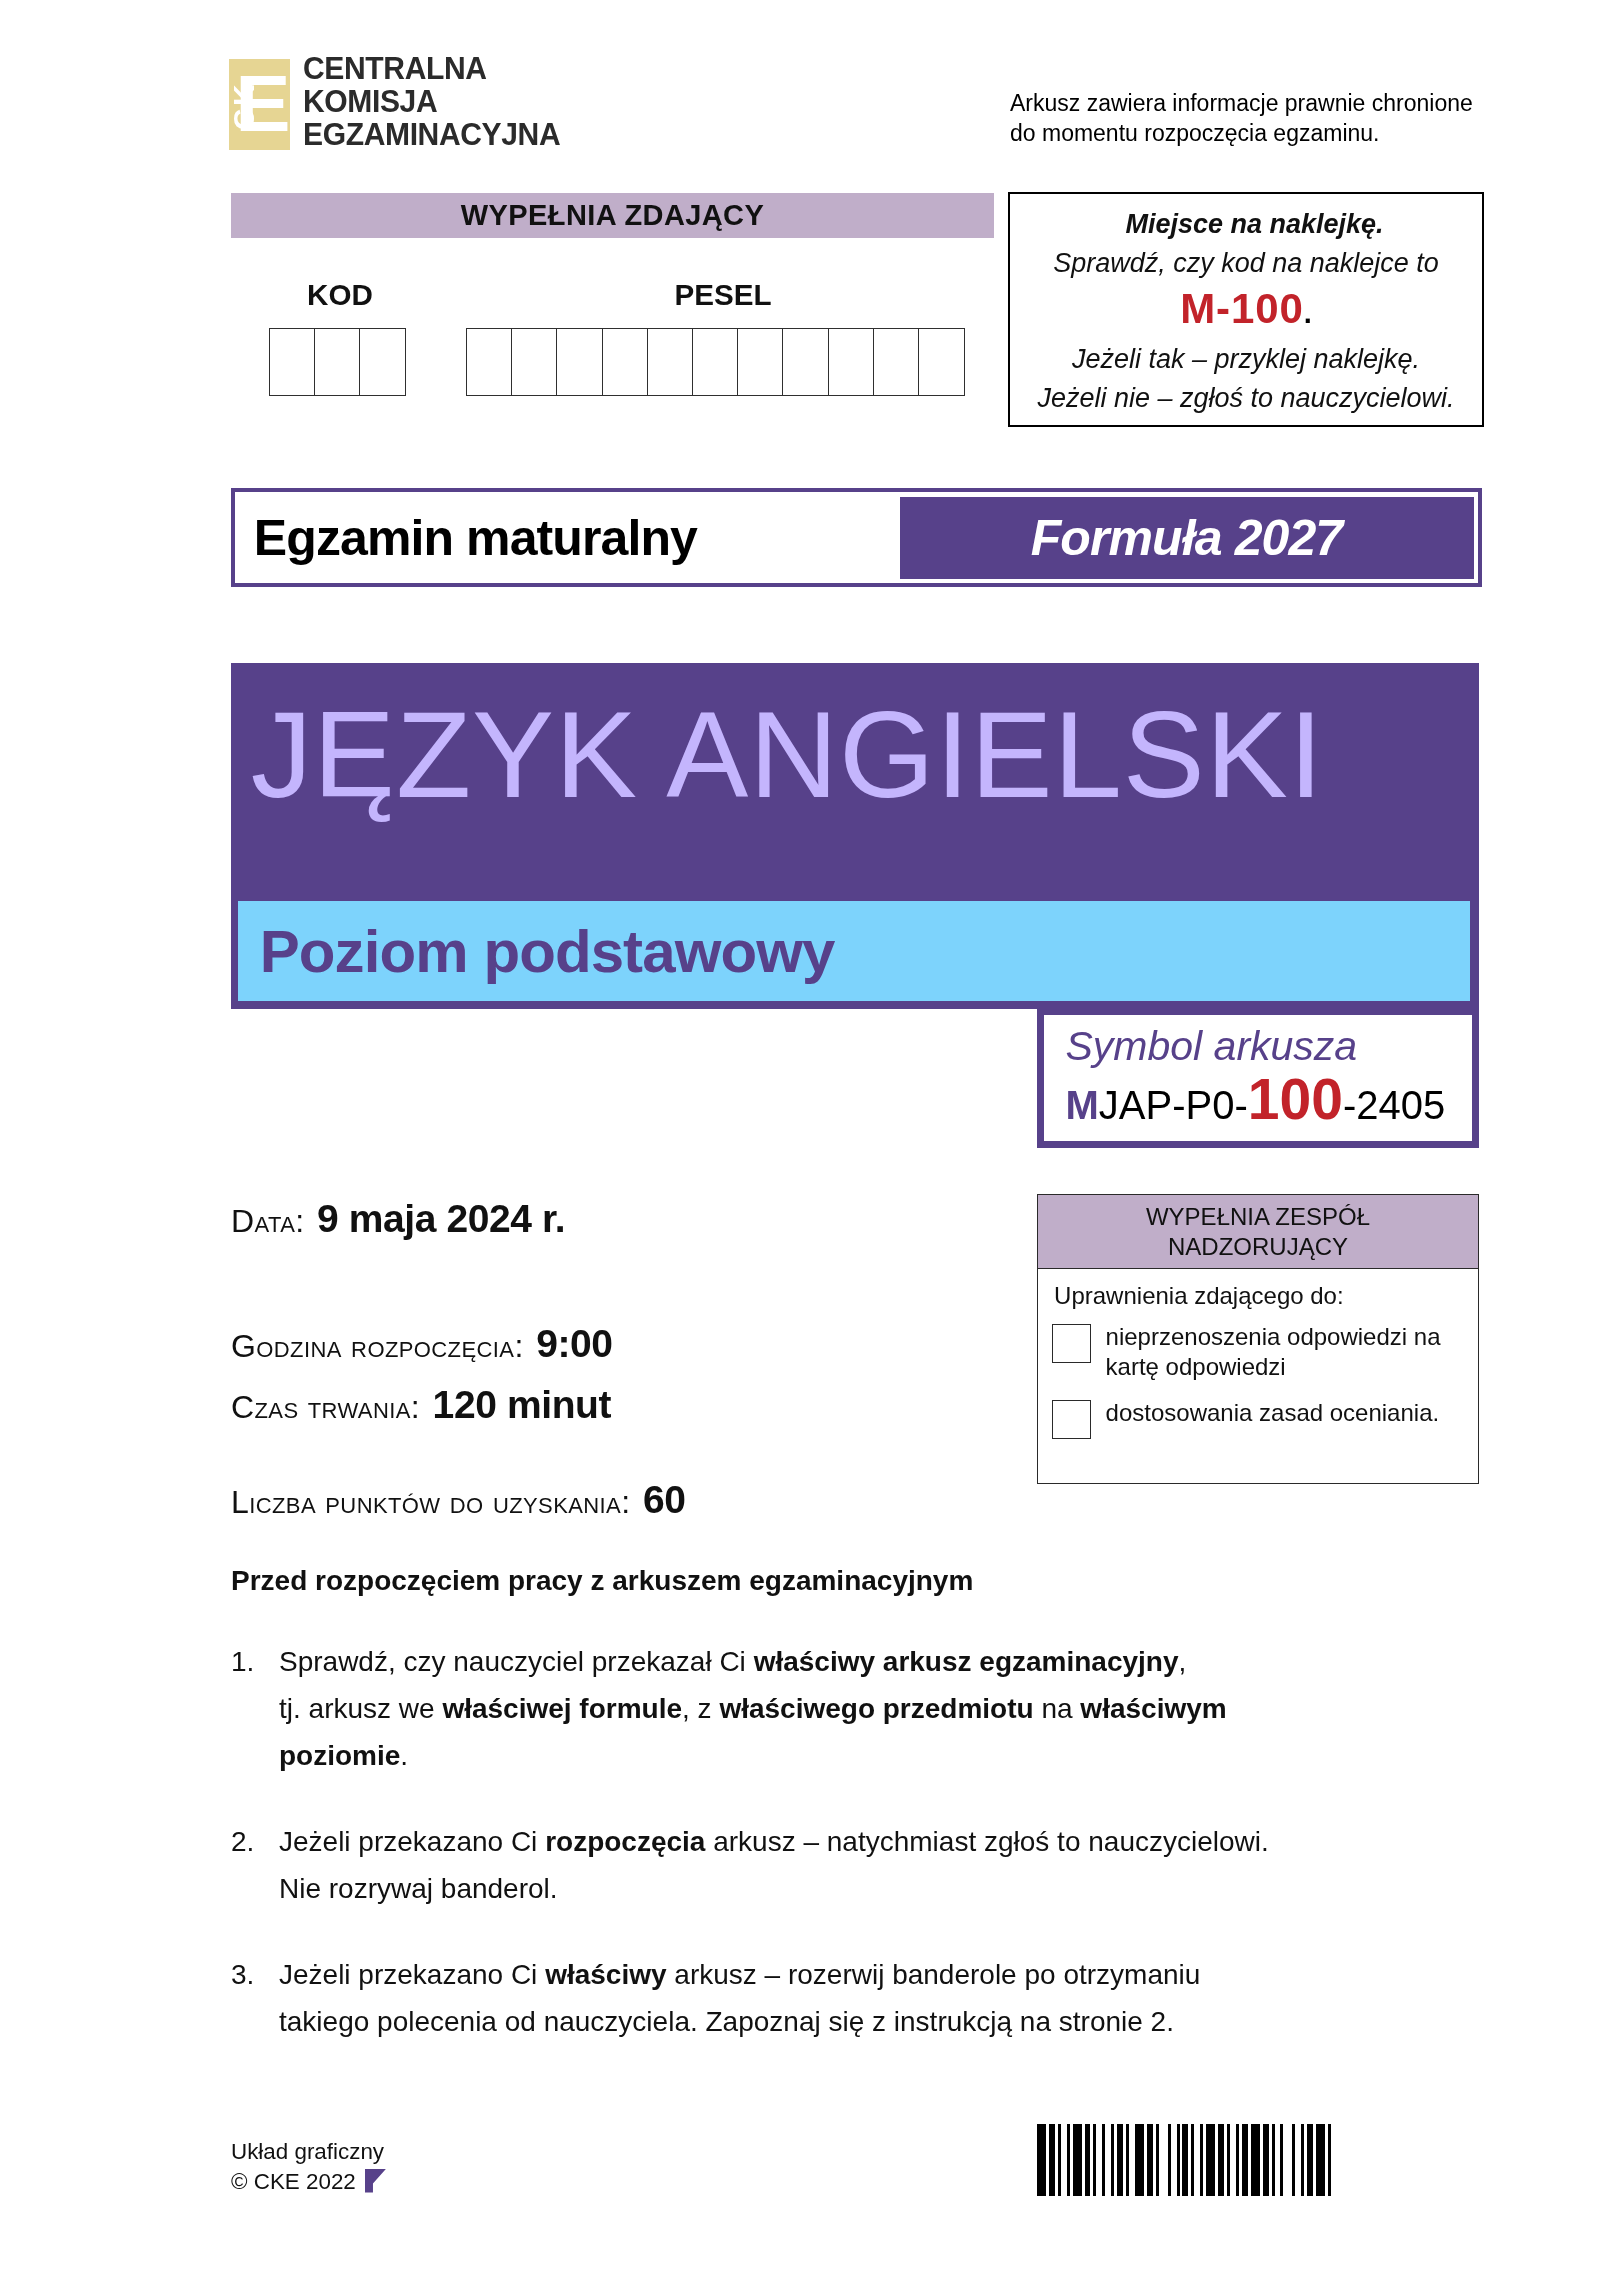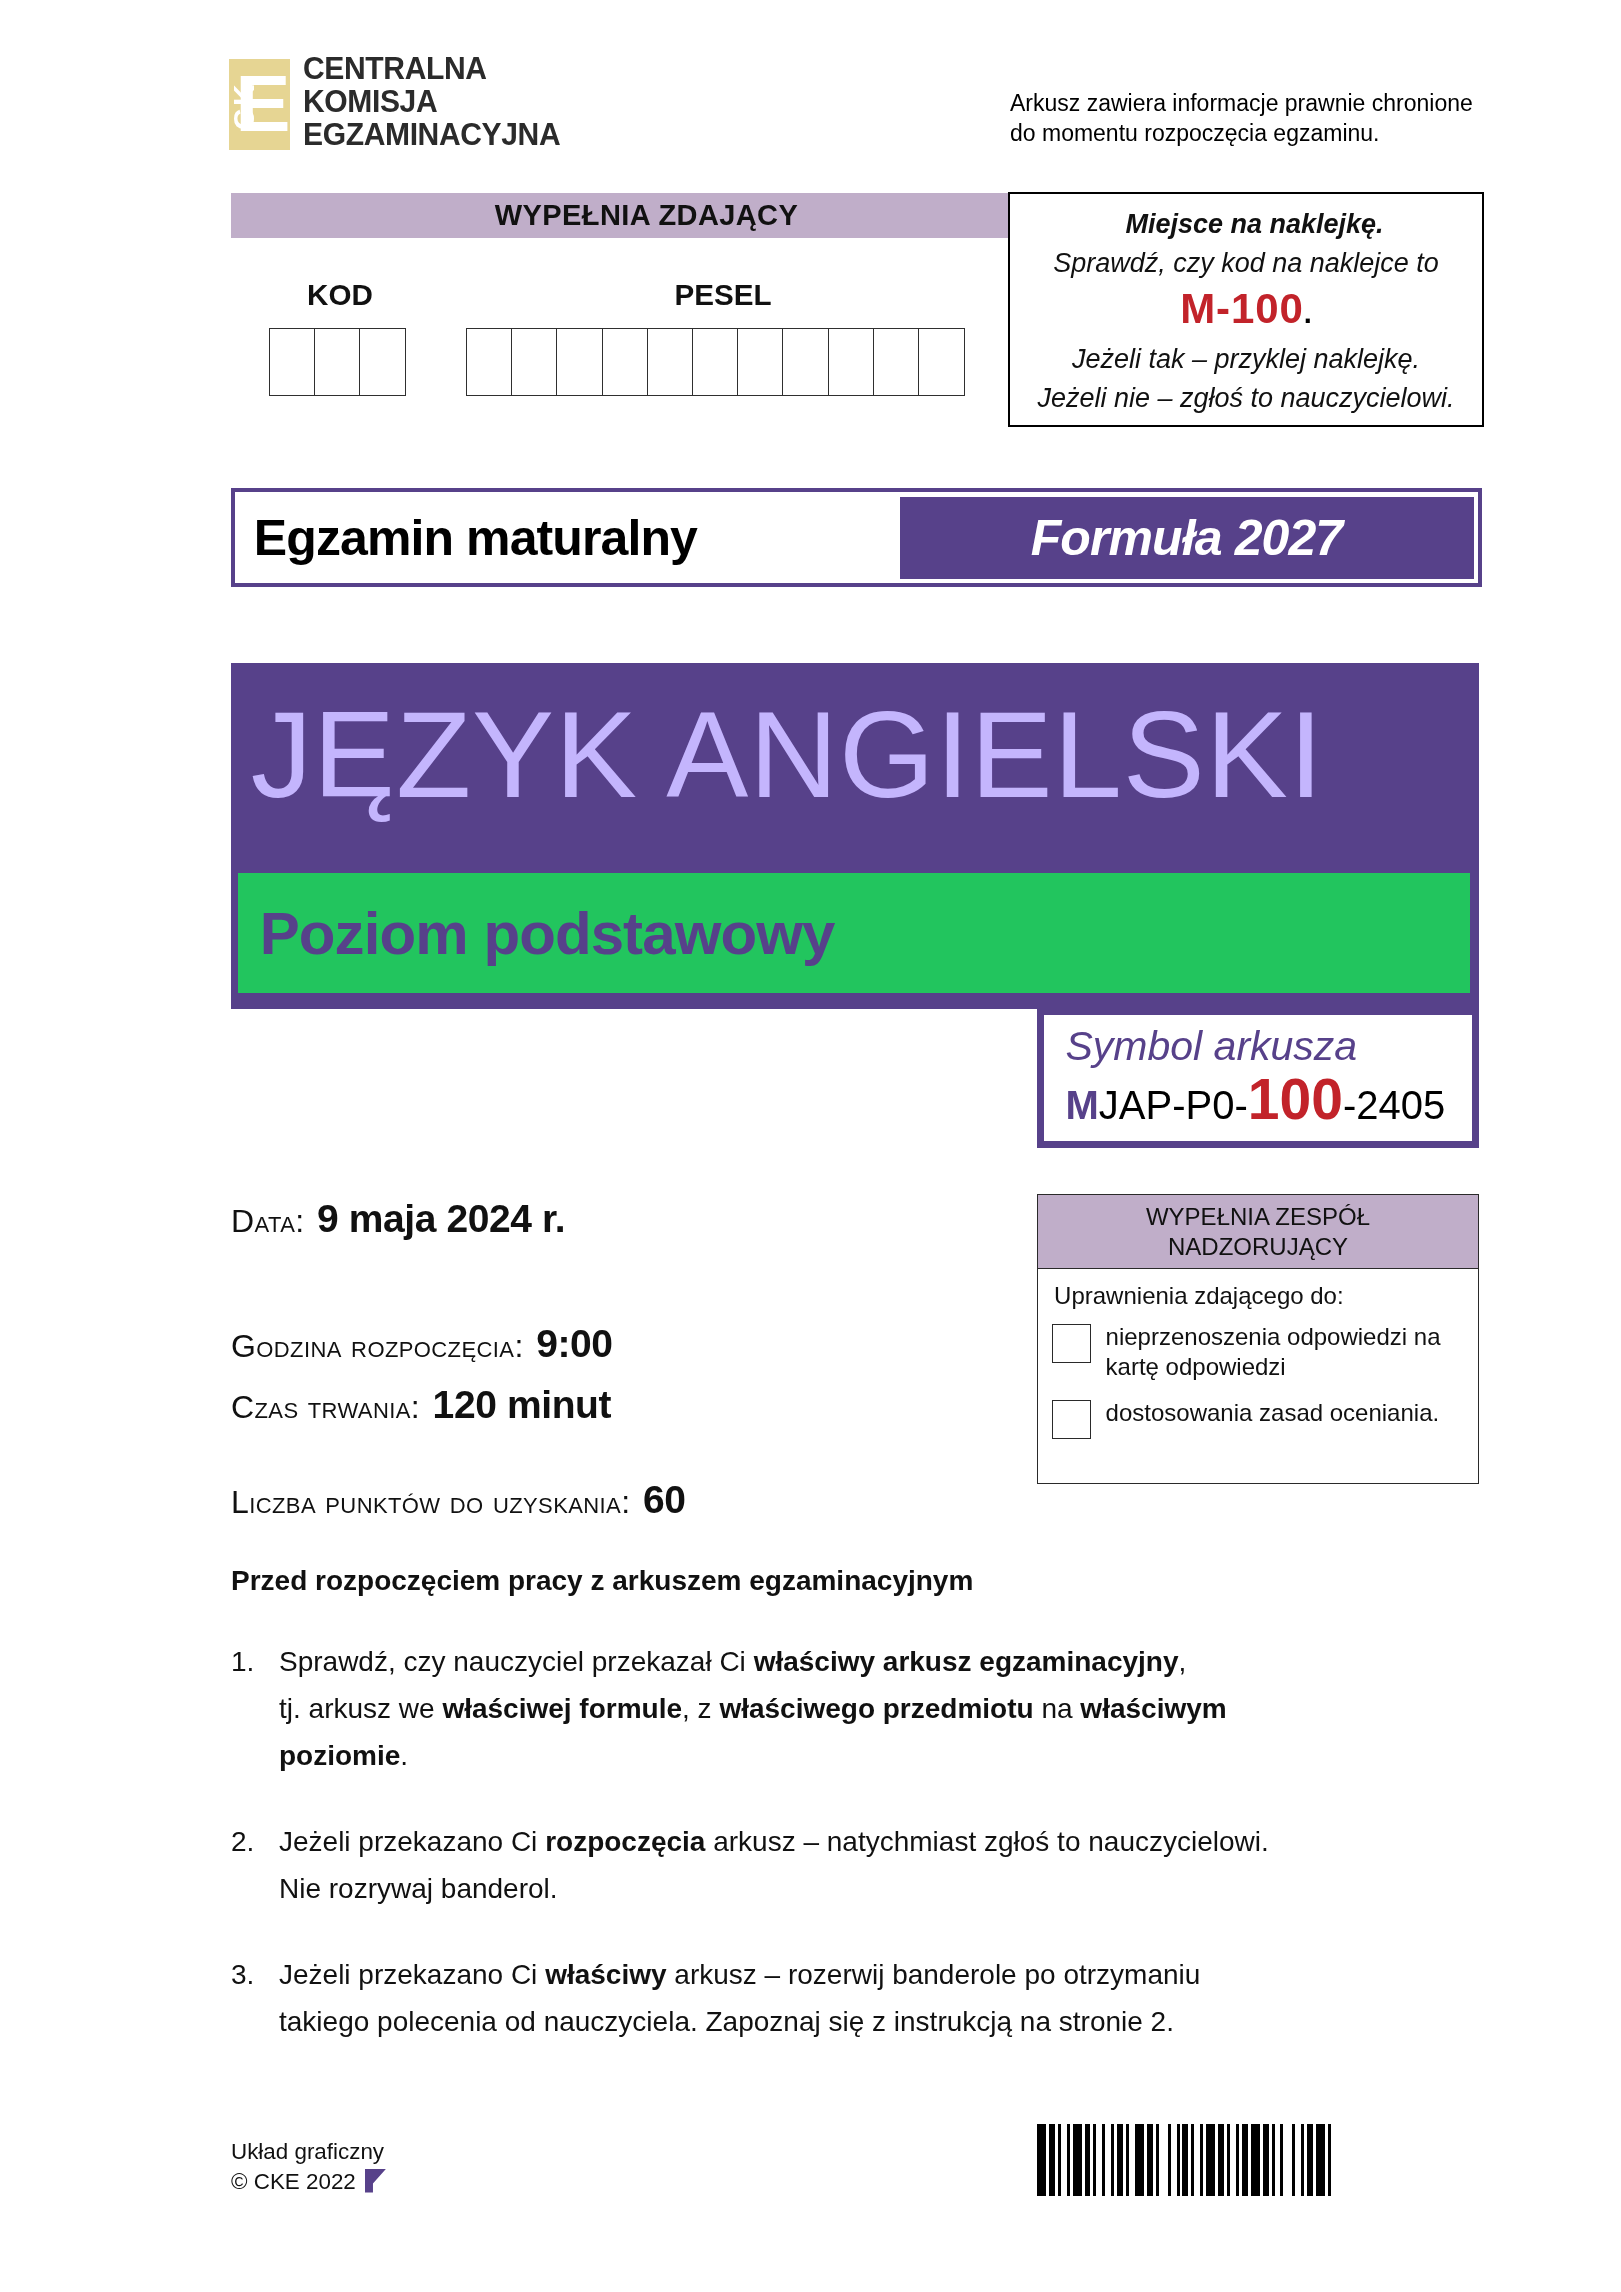--- a/index.html
+++ b/index.html
@@ -38,21 +38,21 @@
     left:303px;top:52px;
     font-size:31px;font-weight:bold;line-height:33px;letter-spacing:-0.4px;
     color:#2b2b2b;transform:scaleX(.97);transform-origin:left top;
   }
   .legal{left:1010px;top:88px;font-size:23px;line-height:30px;color:#000;}
 
   
   .fill-bar{
     left:231px;top:193px;width:763px;height:45px;
     background:var(--lavender);
-    text-align:center;line-height:45px;font-weight:bold;font-size:29px;letter-spacing:0.4px;padding-left:34px;
+    text-align:center;line-height:45px;font-weight:bold;font-size:29px;letter-spacing:0.4px;
   }
   .code-label{top:278px;text-align:center;font-weight:bold;font-size:29.6px;}
   .kod-label{left:269px;width:142px;}
   .pesel-label{left:466px;width:514px;}
   .cells{top:328px;display:flex;}
   .kod-cells{left:269px;}
   .pesel-cells{left:466px;}
   .cell{width:45px;height:66px;border:1.8px solid #2f2f2f;margin-right:-1.8px;background:#fff;}
 
   
@@ -84,21 +84,21 @@
     font-size:50px;font-weight:bold;font-style:italic;letter-spacing:-0.9px;
   }
 
   
   .title-block{left:231px;top:663px;width:1248px;height:346px;background:var(--purple);}
   .tb-subject{
     position:absolute;left:19.7px;top:30px;
     color:#c4b5fd;font-weight:normal;font-size:123px;line-height:1;letter-spacing:0.9px;
     white-space:nowrap;
   }
-  .tb-level-box{position:absolute;left:7.2px;right:9px;bottom:16px;height:120px;background:#22c55e;}
+  .tb-level-box{position:absolute;left:7.2px;right:9px;bottom:8px;height:100px;background:#7dd3fc;}
   .tb-level{
     position:absolute;left:21.5px;top:50%;transform:translateY(-50%);
     color:var(--purple);font-weight:bold;font-size:60px;letter-spacing:-0.9px;white-space:nowrap;
   }
 
   
   .symbol-box{
     left:1037px;top:1008px;width:442px;height:140px;
     border:7.2px solid var(--purple);background:#fff;box-sizing:border-box;
     padding:7.2px 0 0 21.5px;

